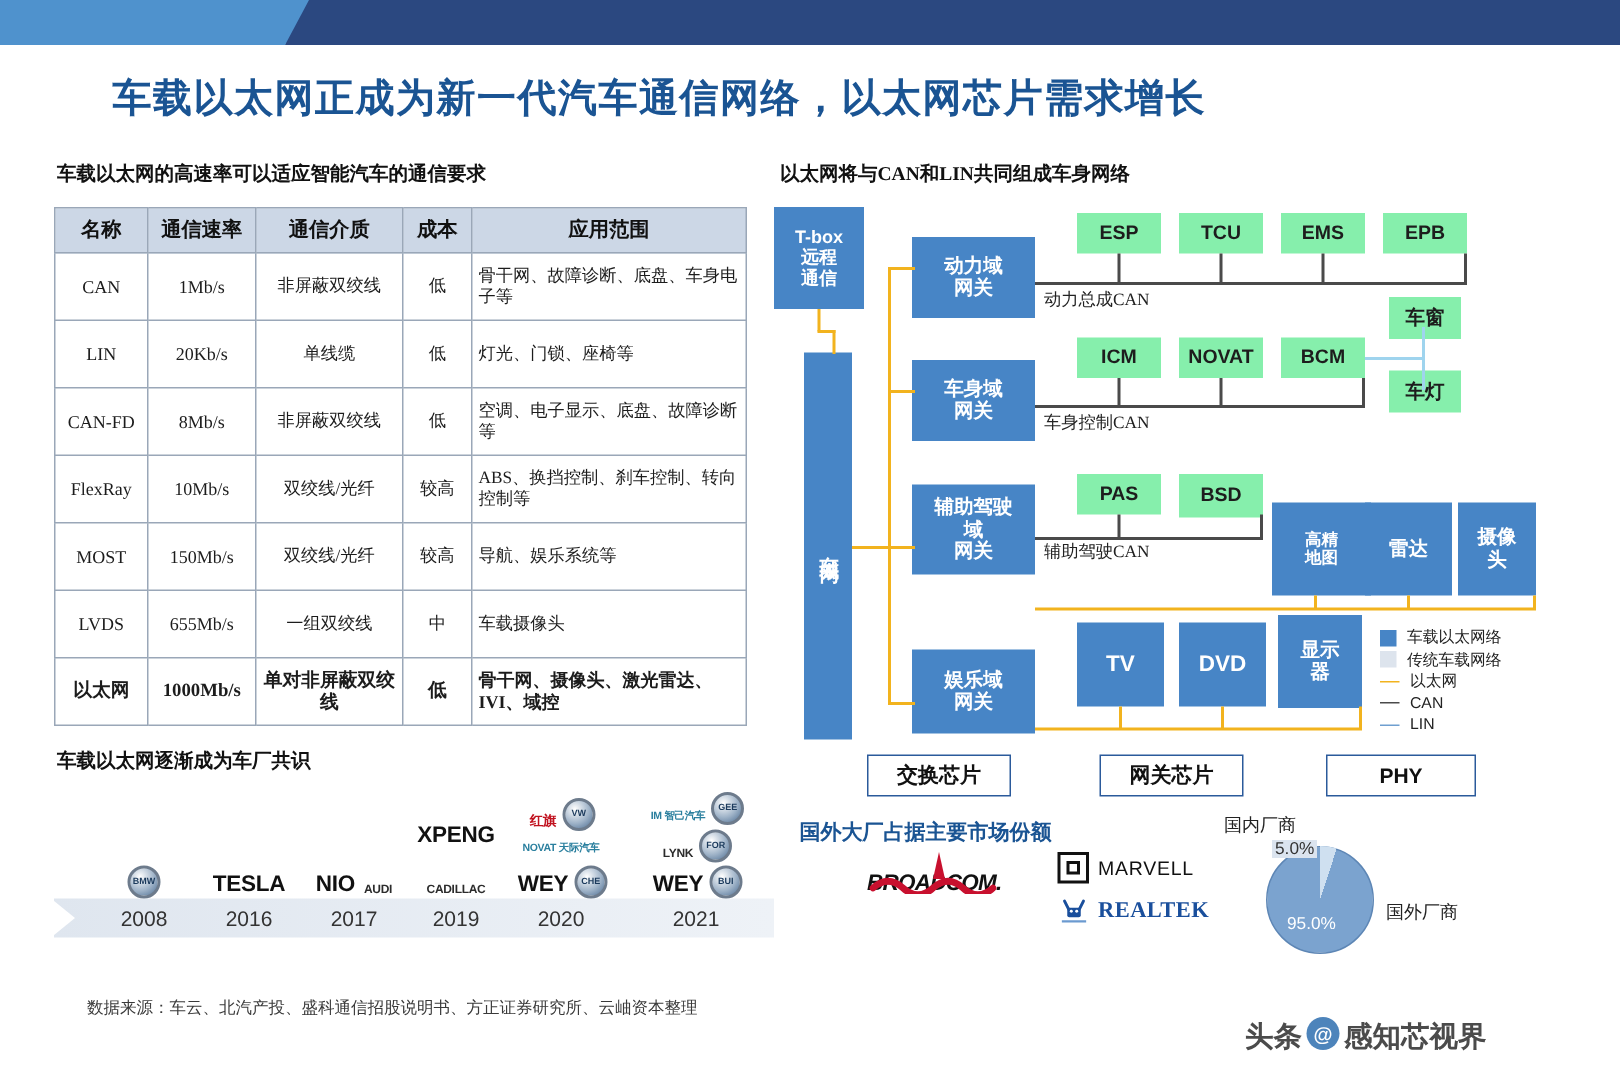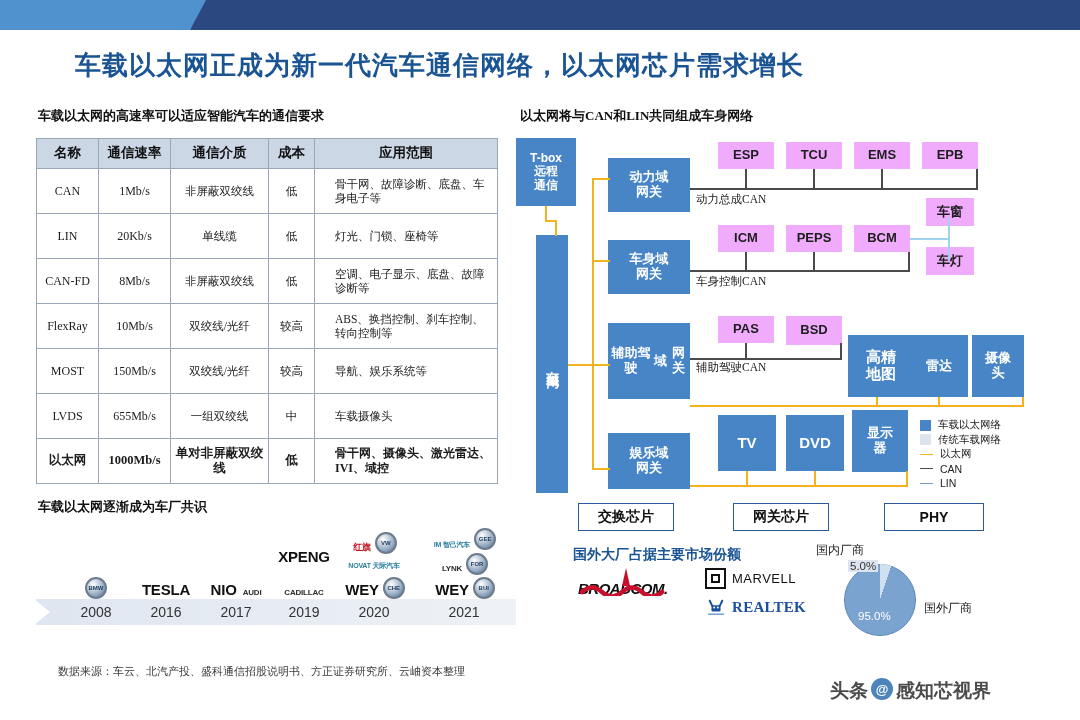--- a/index.html
+++ b/index.html
@@ -33,21 +33,21 @@
 
   
   .sec-h {
     position:absolute;
     font-family:"Liberation Serif", serif;
     font-weight:bold; font-size:13px; color:#111;
   }
   #h-left  { left:38px;  top:107px; }
   #h-right { left:520px; top:107px; }
   #h-timeline { left:38px; top:498px; }
-  #h-market { left:533px; top:546px; color:#1a5493; font-size:14px;margin-left:40px; }
+  #h-market { left:533px; top:546px; color:#1a5493; font-size:14px; }
 
   
   table.spec {
     position:absolute; left:36px; top:138px;
     width:462px; border-collapse:collapse;
     background:#fff;
   }
   table.spec th, table.spec td {
     border:1px solid #9aa7b8;
     font-family:"Liberation Serif", serif;
@@ -56,21 +56,21 @@
   }
   table.spec th {
     background:#ccd7e6; font-size:13.5px; font-weight:bold; height:30px;
     color:#111;
   }
   table.spec td { font-size:11.5px; height:45px; color:#1c1c1c; }
   table.spec td.nm  { width:62px; font-size:12px; }
   table.spec td.rate{ width:72px; font-size:12px; }
   table.spec td.med { width:98px; }
   table.spec td.cost{ width:46px; }
-  table.spec td.app { width:auto; text-align:left; padding-left:20px; }
+  table.spec td.app { width:auto; text-align:left; padding-left:4px; }
   table.spec tr.hi td { font-weight:bold; font-size:12.5px; }
   table.spec tr.hi td.app { font-size:12px; }
 
   
   .tl-wrap { position:absolute; left:36px; top:520px; width:480px; height:105px; }
   .tl-axis {
     position:absolute; left:0; bottom:0; width:480px; height:26px;
     background:linear-gradient(to right,#dfe6ef,#eef2f7);
   }
   .tl-arrow {
@@ -110,21 +110,21 @@
 
   .bx {
     position:absolute; display:flex; align-items:center; justify-content:center;
     text-align:center; font-family:"Liberation Serif", serif;
     font-weight:bold; line-height:1.12;
   }
   .bx-blue {
     background:#4785c6; color:#fff;
   }
   .bx-gray {
-    background:#f0abfc; color:#1d1d1d;
+    background:#86efac; color:#1d1d1d;
   }
   .bx-en { font-family:"Liberation Sans", sans-serif; }
 
   .lbl {
     position:absolute; font-family:"Liberation Serif", serif;
     font-size:11.5px; color:#222; white-space:nowrap;
   }
 
   .ln { position:absolute; }
   .ln-y  { background:#f2b31e; }
@@ -369,21 +369,21 @@
     <span>网关</span>
   </div>
   <div class="ln ln-y" style="left:80px; top:48px; width:18px; height:2px;"></div>
 
   <div class="bx bx-blue" style="left:96px; top:110px; width:82px; height:54px; font-size:13px; flex-direction:column;">
     <span>车身域</span>
     <span>网关</span>
   </div>
   <div class="ln ln-y" style="left:80px; top:130px; width:18px; height:2px;"></div>
 
-  <div class="bx bx-blue" style="left:96px; top:193px; width:82px; height:76px; font-size:13px; flex-direction:row;">
+  <div class="bx bx-blue" style="left:96px; top:193px; width:82px; height:60px; font-size:13px; flex-direction:column;">
     <span>辅助驾驶</span>
     <span>域</span>
     <span>网关</span>
   </div>
   <div class="ln ln-y" style="left:80px; top:234px; width:18px; height:2px;"></div>
 
   <div class="bx bx-blue" style="left:96px; top:303px; width:82px; height:56px; font-size:13px; flex-direction:column;">
     <span>娱乐域</span>
     <span>网关</span>
   </div>
@@ -406,21 +406,21 @@
   <div class="ln ln-k" style="left:233px; top:39px; width:1.6px; height:19px;"></div>
   <div class="ln ln-k" style="left:301px; top:39px; width:1.6px; height:19px;"></div>
   <div class="ln ln-k" style="left:369px; top:39px; width:1.6px; height:19px;"></div>
   <div class="ln ln-k" style="left:464px; top:39px; width:1.6px; height:19px;"></div>
   <div class="lbl" style="left:184px; top:62px;">动力总成CAN</div>
 
   <div class="bx bx-gray bx-en" style="left:206px; top:95px; width:56px; height:27px; font-size:13px;">
     <span>ICM</span>
   </div>
   <div class="bx bx-gray bx-en" style="left:274px; top:95px; width:56px; height:27px; font-size:13px;">
-    <span>PEPS</span>
+    <span>NOVAT</span>
   </div>
   <div class="bx bx-gray bx-en" style="left:342px; top:95px; width:56px; height:27px; font-size:13px;">
     <span>BCM</span>
   </div>
   <div class="ln ln-k" style="left:178px; top:140px; width:220px; height:1.6px;"></div>
   <div class="ln ln-k" style="left:233px; top:122px; width:1.6px; height:18px;"></div>
   <div class="ln ln-k" style="left:301px; top:122px; width:1.6px; height:18px;"></div>
   <div class="ln ln-k" style="left:396px; top:122px; width:1.6px; height:18px;"></div>
   <div class="lbl" style="left:184px; top:144px;">车身控制CAN</div>
 
@@ -437,21 +437,21 @@
     <span>PAS</span>
   </div>
   <div class="bx bx-gray bx-en" style="left:274px; top:186px; width:56px; height:29px; font-size:13px;">
     <span>BSD</span>
   </div>
   <div class="ln ln-k" style="left:178px; top:228px; width:152px; height:1.6px;"></div>
   <div class="ln ln-k" style="left:233px; top:213px; width:1.6px; height:15px;"></div>
   <div class="ln ln-k" style="left:328px; top:213px; width:1.6px; height:15px;"></div>
   <div class="lbl" style="left:184px; top:230px;">辅助驾驶CAN</div>
 
-  <div class="bx bx-blue" style="left:336px; top:205px; width:66px; height:62px; font-size:15px; flex-direction:column;">
+  <div class="bx bx-blue" style="left:336px; top:205px; width:66px; height:62px; font-size:11px; flex-direction:column;">
     <span>高精</span>
     <span>地图</span>
   </div>
   <div class="bx bx-blue" style="left:398px; top:205px; width:58px; height:62px; font-size:13px;">
     <span>雷达</span>
   </div>
   <div class="bx bx-blue" style="left:460px; top:205px; width:52px; height:62px; font-size:13px; flex-direction:column;">
     <span>摄像</span>
     <span>头</span>
   </div>

